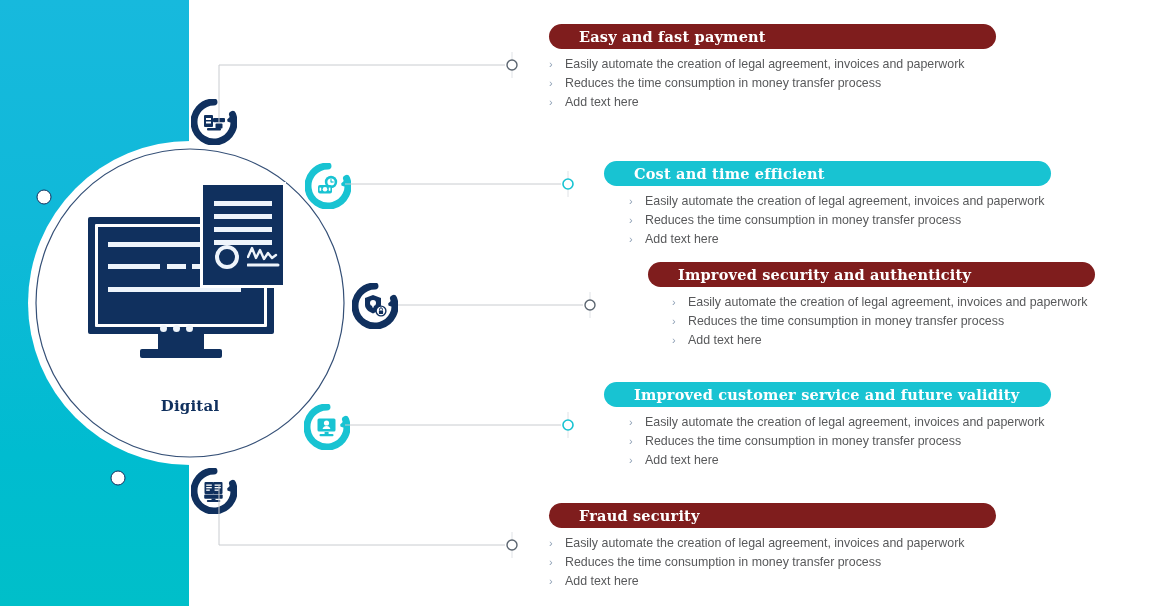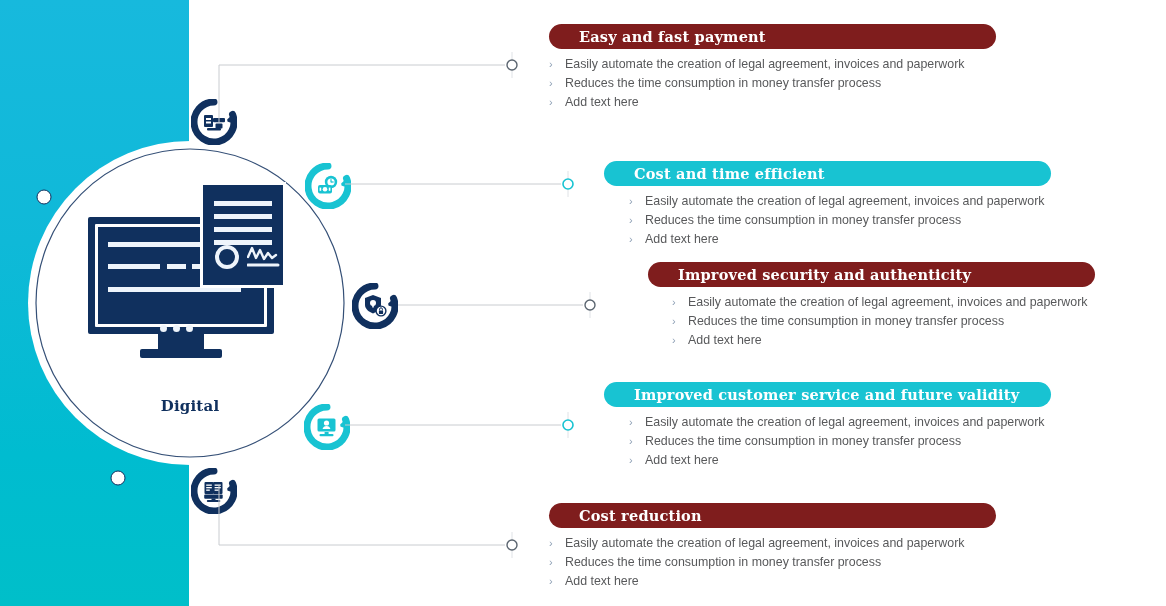--- a/index.html
+++ b/index.html
@@ -313,21 +313,21 @@
         <span class="btxt">Reduces the time consumption in money transfer  process</span>
       </div>
       <div class="bullet">
         <span class="chev">›</span>
         <span class="btxt">Add text here</span>
       </div>
     </div>
   </div>
 
   <div class="row" style="left:549px;top:503px;">
-    <div class="pill navy" style="width:447px;padding-left:30px;">Cost reduction</div>
+    <div class="pill navy" style="width:447px;padding-left:30px;">Fraud security</div>
     <div class="bullets">
       <div class="bullet">
         <span class="chev">›</span>
         <span class="btxt">Easily automate the creation of legal agreement,  invoices  and  paperwork</span>
       </div>
       <div class="bullet">
         <span class="chev">›</span>
         <span class="btxt">Reduces the time consumption in money transfer  process</span>
       </div>
       <div class="bullet">

